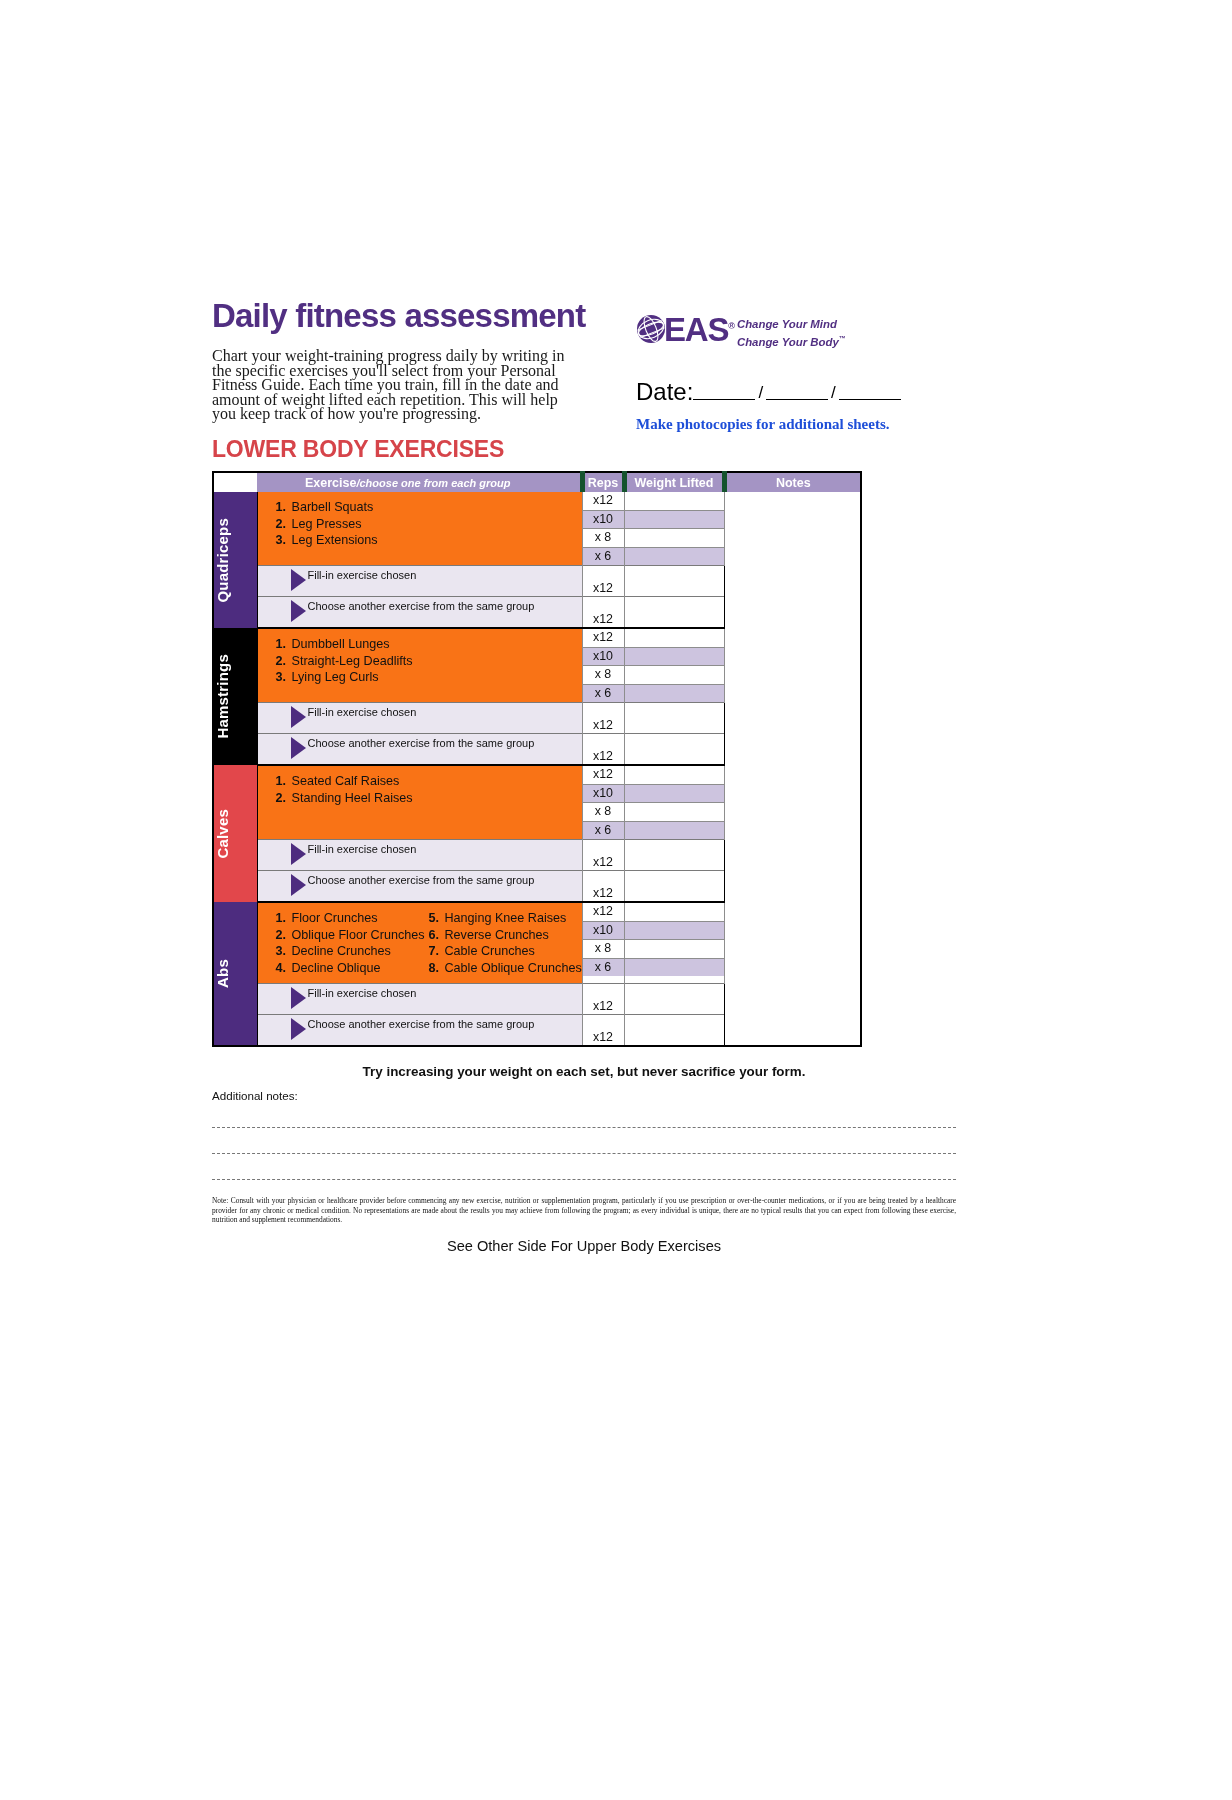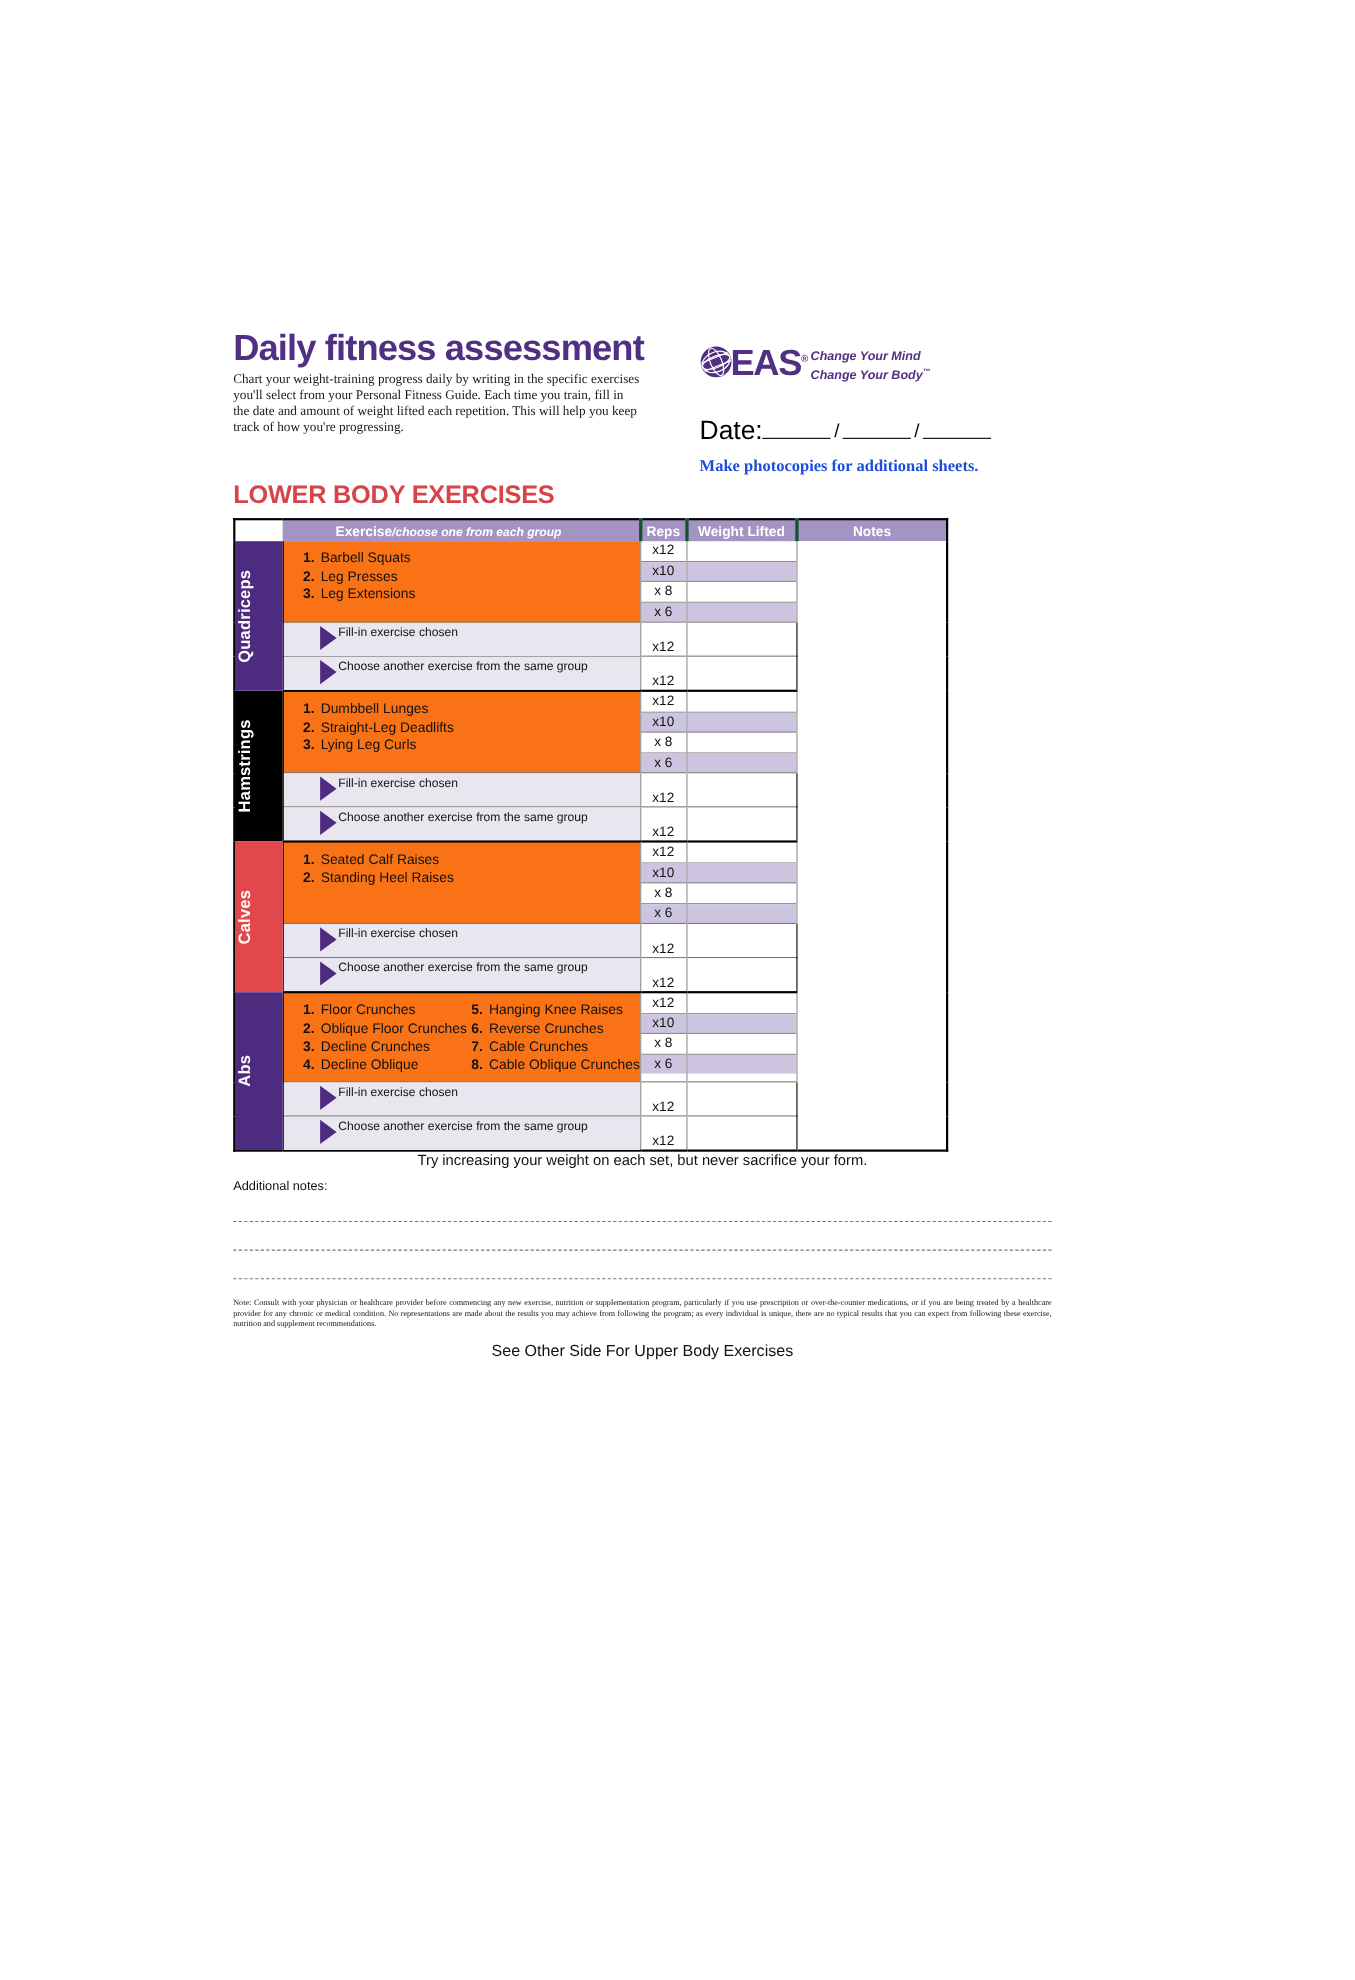--- a/index.html
+++ b/index.html
@@ -30,25 +30,25 @@
     font-family: "Liberation Sans", sans-serif;
     font-size: 33px;
     font-weight: bold;
     color: #512f82;
     letter-spacing: -0.8px;
     margin: 0;
     line-height: 40px;
   }
   .intro {
     font-family: "Liberation Serif", serif;
-    font-size: 12px;
+    font-size: 16px;
     line-height: 14.6px;
     color: #1a1a1a;
     width: 372px;
-    margin-top: 1px;
+    margin-top: 13px;
   }
   .logo-block {
     position: absolute;
     left: 424px;
     top: 12px;
     width: 224px;
     display: flex;
     align-items: center;
   }
   .logo-mark {
@@ -156,21 +156,21 @@
   .hdr th.ex-head {
     text-align: left;
     padding-left: 48px;
   }
   .hdr th.ex-head .sub {
     font-weight: bold;
     font-style: italic;
     font-size: 11px;
   }
   .hdr th.spacer { background: #ffffff; }
-  .hdr th.vsep { border-left: 3px solid #14532d; }
+  .hdr th.vsep { border-left: 5px solid #14532d; }
 
   
   td.tab {
     padding: 0;
     vertical-align: middle;
     text-align: center;
     border-right: 1px solid #000;
     position: relative;
   }
   .tab-inner {
@@ -272,24 +272,24 @@
   tr.group-end td { border-bottom: 2.5px solid #000; }
 
   td.notes-span {
     border-left: 1px solid #000;
     background: #ffffff;
   }
 
   
   .tip {
     text-align: center;
-    font-weight: normal;
+    font-weight: bold;
     font-size: 13.4px;
     color: #111;
-    margin-top: 0;
+    margin-top: 17px;
     font-family: "Liberation Sans", sans-serif;
   }
   .addl {
     font-size: 11.6px;
     color: #111;
     margin-top: 10px;
     font-family: "Liberation Sans", sans-serif;
   }
   .ruled {
     border-bottom: 1px dashed #777;

